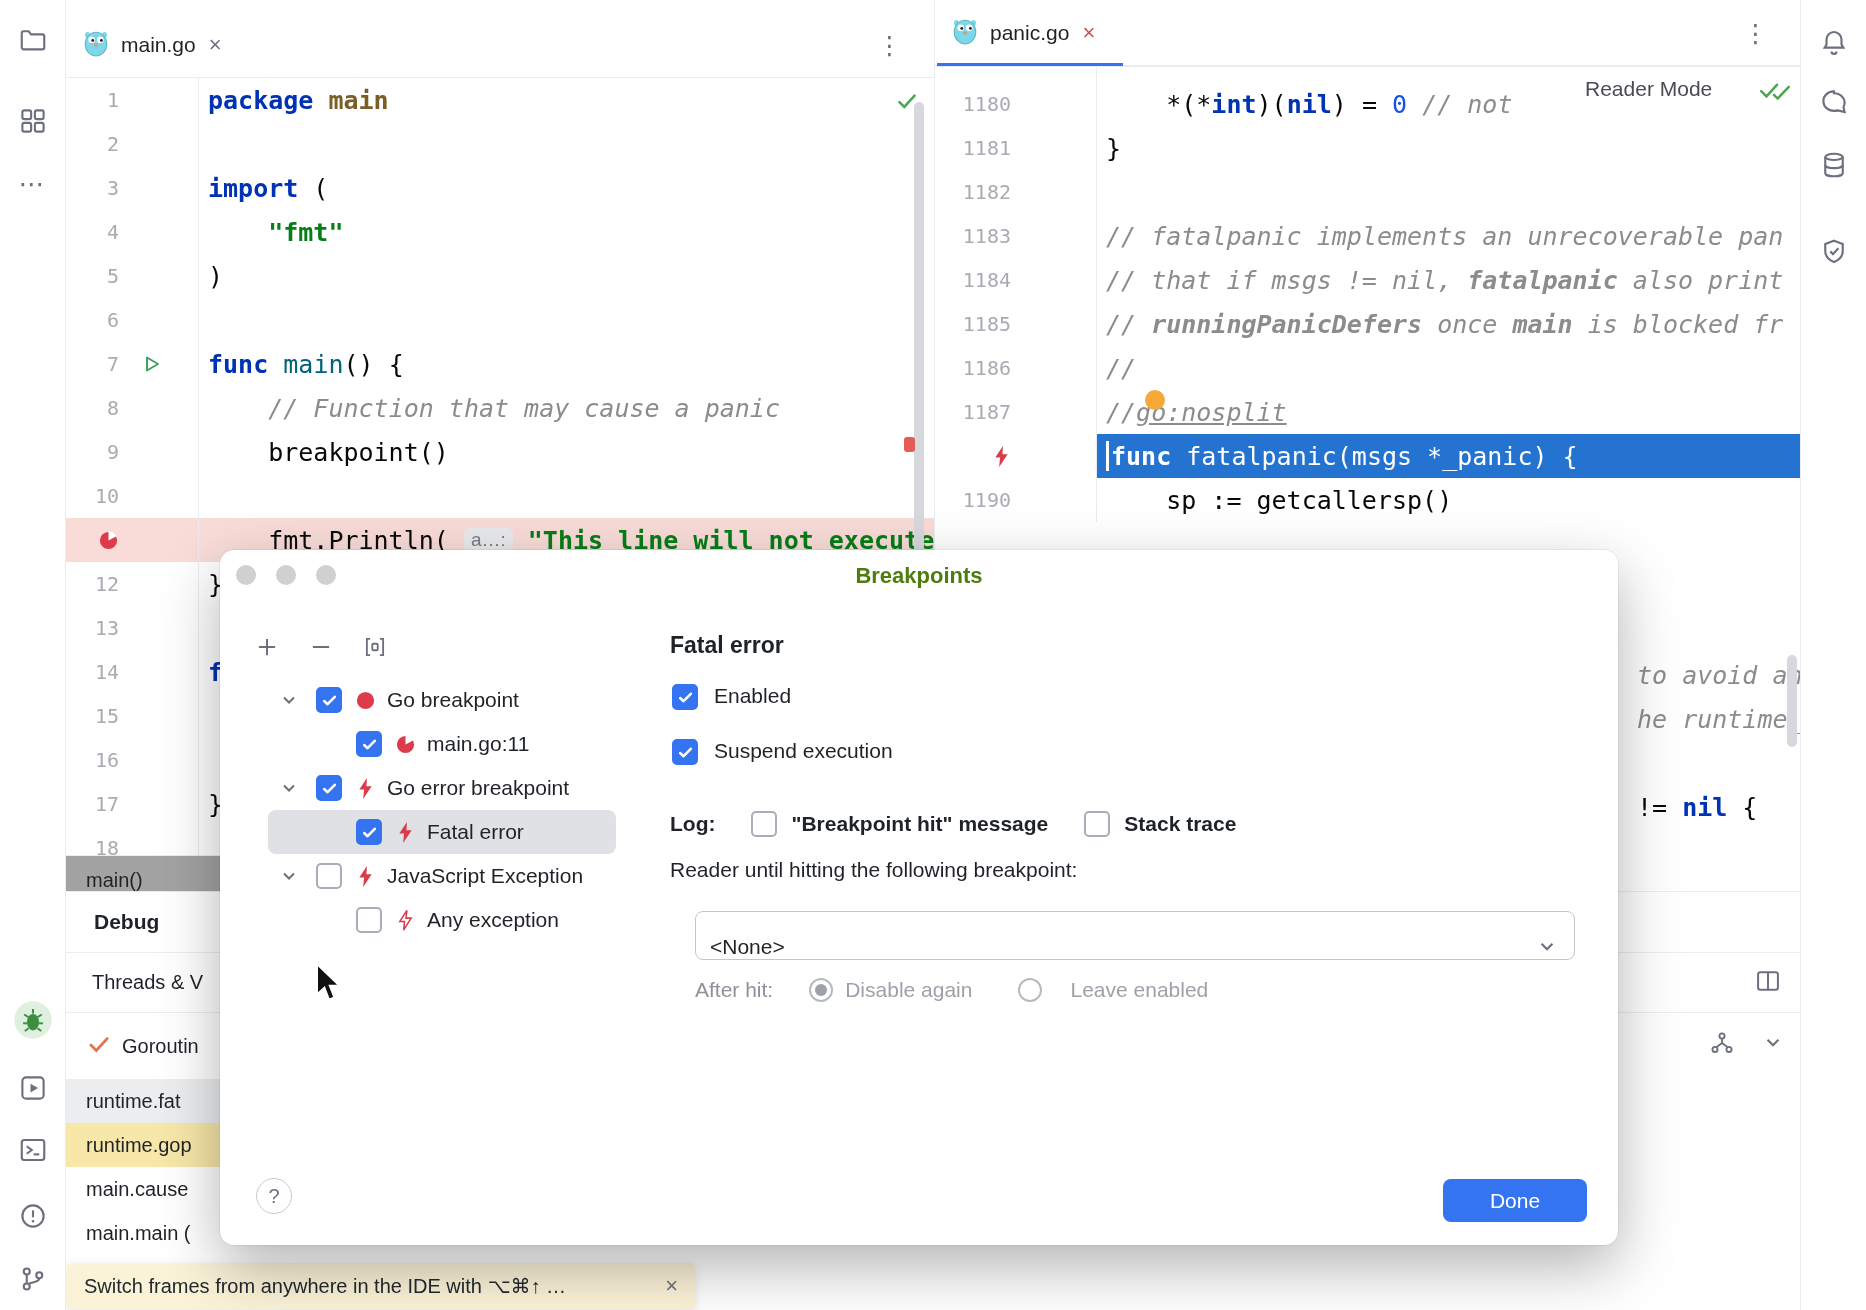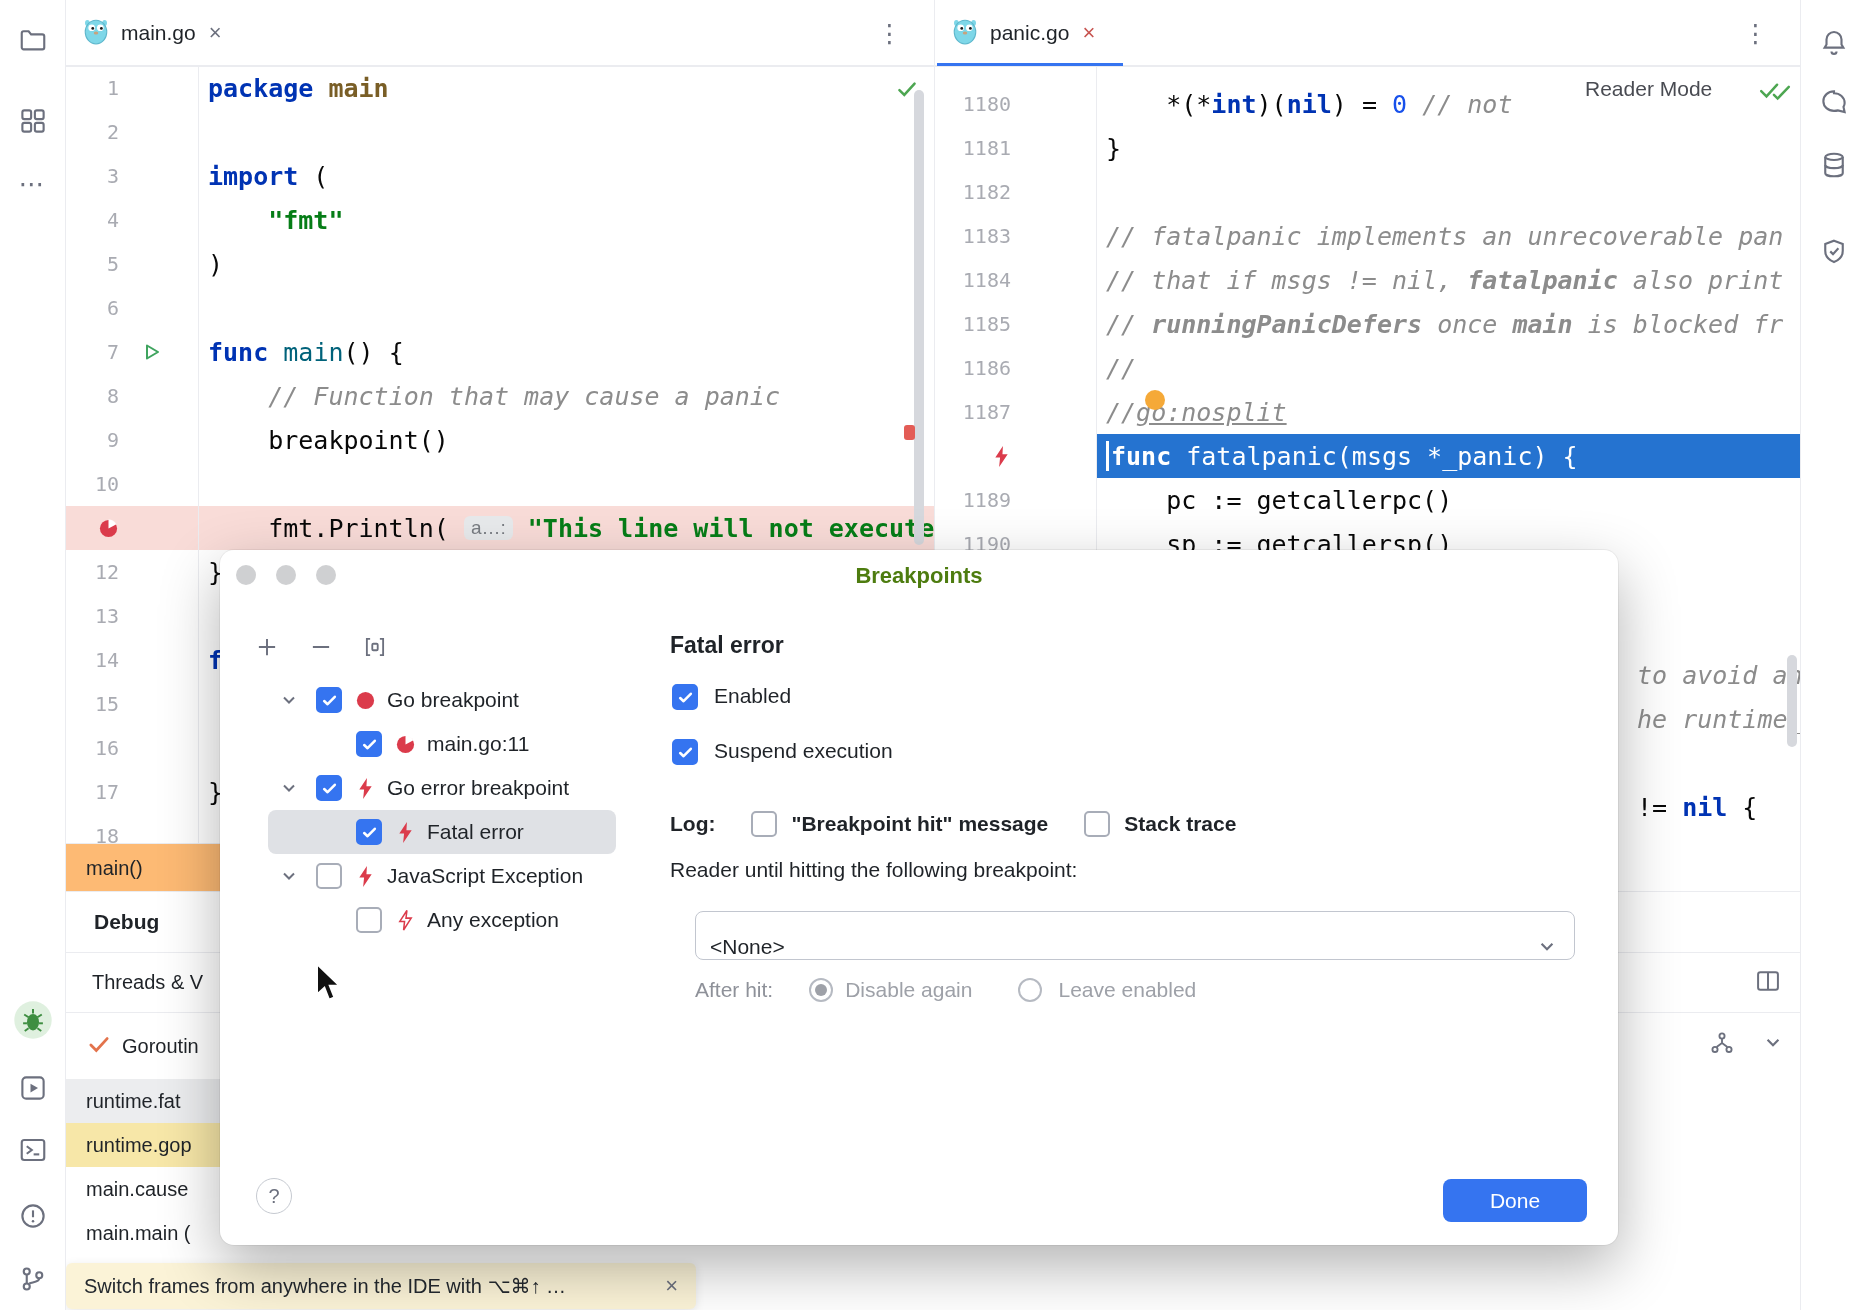--- a/index.html
+++ b/index.html
@@ -8,21 +8,21 @@
   #app { position:relative; width:1866px; height:1310px; }
 
   
   #left-rail { position:absolute; left:0; top:0; width:66px; height:1310px; background:#fff; border-right:1px solid #EBECF0; z-index:6; }
   #right-rail { position:absolute; right:0; top:0; width:66px; height:1310px; background:#fff; border-left:1px solid #EBECF0; z-index:6; }
   .rail-ic { position:absolute; left:50%; transform:translateX(-50%); width:36px; height:36px; display:flex; align-items:center; justify-content:center; cursor:pointer; }
   .rail-ic.big { width:44px; height:44px; }
   .more-dots { font-size:26px; color:#6C707E; letter-spacing:2px; }
 
   
-  #left-pane { position:absolute; left:66px; top:0; width:868px; height:891px; background:#fdba74; }
+  #left-pane { position:absolute; left:66px; top:12px; width:868px; height:891px; background:#a3a3a3; }
   #right-pane { position:absolute; left:934px; top:0; width:866px; height:891px; background:#fff; border-left:1px solid #EBECF0; }
   .tabbar { position:absolute; left:0; top:0; right:0; height:66px; border-bottom:1px solid #EBECF0; display:flex; align-items:center; background:#fff; z-index:3; }
   .tab { position:relative; height:66px; display:flex; align-items:center; gap:11px; padding:0 18px 0 16px; }
   .tab-title { font-size:21px; color:#1F2328; }
   .tab-close { font-size:22px; color:#6C707E; margin-left:2px; cursor:pointer; }
   .tab-close.red { color:#C75450; }
   .tab-underline { position:absolute; left:2px; bottom:0; width:186px; height:3px; background:#3574F0; }
   .kebab { position:absolute; right:32px; top:0; height:66px; display:flex; align-items:center; font-size:25px; color:#6C707E; cursor:pointer; }
 
   
@@ -483,27 +483,20 @@
               </svg>
             </span>
             <span class="gut"></span>
             <span class="code">
               <span class="caret"></span>
               <span class="tk tk-kw">func</span>
               <span class="tk tk-plain"> fatalpanic(msgs *_panic) {</span>
             </span>
           </div>
           <div class="code-line">
-            <span class="lnum">1189</span>
-            <span class="gut"></span>
-            <span class="code">
-              <span class="tk tk-plain">    pc := getcallerpc()</span>
-            </span>
-          </div>
-          <div class="code-line">
             <span class="lnum">1190</span>
             <span class="gut"></span>
             <span class="code">
               <span class="tk tk-plain">    sp := getcallersp()</span>
             </span>
           </div>
         </div>
       <div id="right-frags">
           <div class="frag" style="left: 702px; top: 587px;">
             <span class="tk tk-com">to avoid an</span>
@@ -720,21 +713,21 @@
             <path d="M7 10l5 5 5-5"></path>
           </svg>
         </span>
     </div>
     <div id="d-after">
       <span class="after-label">After hit:</span>
       <span id="after-radios" style="display:flex; align-items:center;">
           <span class="radio sel"></span>
           <span class="radio-label" style="margin-left: 12px;">Disable again</span>
           <span class="radio"></span>
-          <span class="radio-label" style="margin-left: 16px;">Leave enabled</span>
+          <span class="radio-label" style="margin-left: 28px;">Leave enabled</span>
         </span>
     </div>
     <div id="d-help">?</div>
     <div id="d-done">Done</div>
   </div>
 
   <div id="cursor">
     <svg width="34" height="42" viewBox="0 0 17 21">
         <path d="M3.5 1v15.2l3.7-3.3 2.3 5.9 2.7-1.1-2.3-5.8h4.9z" fill="#111" stroke="#fff" stroke-width="1"></path>
       </svg>

